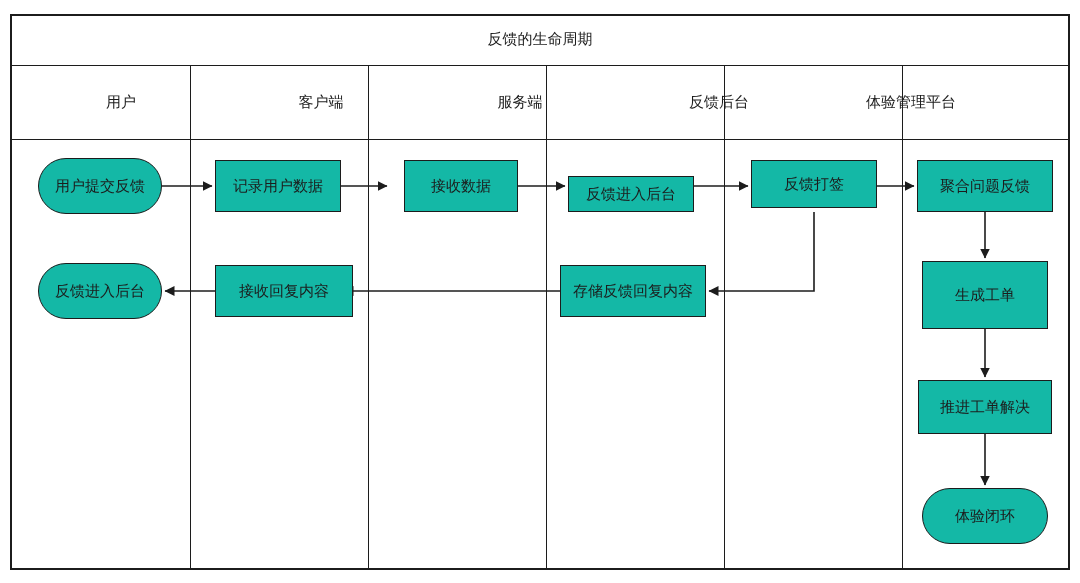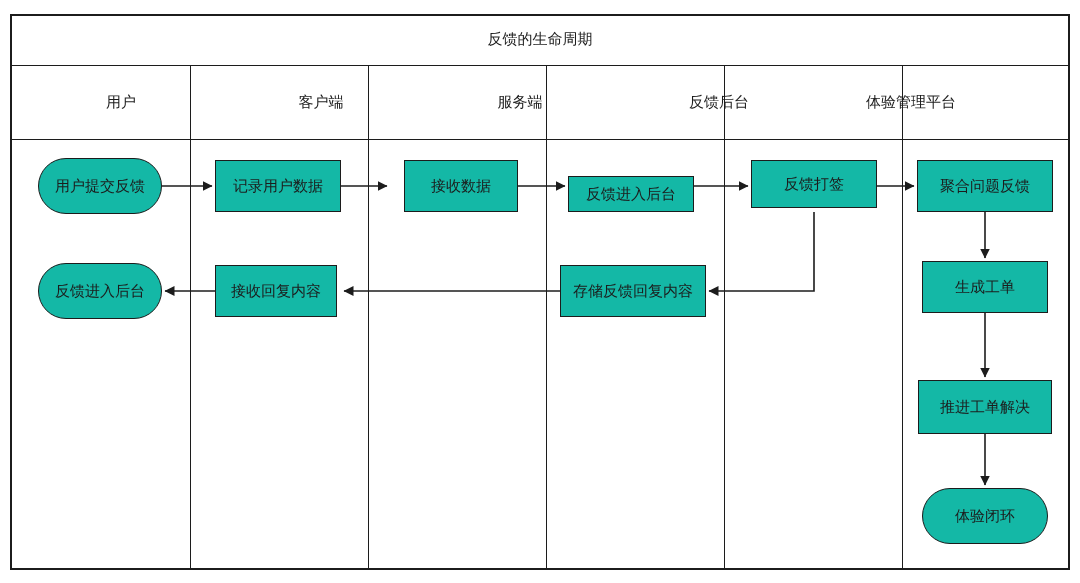--- a/index.html
+++ b/index.html
@@ -96,23 +96,23 @@
   <div class="node" style="left:404px;top:160px;width:114px;height:52px">接收数据</div>
 
   <div class="node" style="left:568px;top:176px;width:126px;height:36px">反馈进入后台</div>
 
   <div class="node" style="left:751px;top:160px;width:126px;height:48px">反馈打签</div>
 
   <div class="node" style="left:917px;top:160px;width:136px;height:52px">聚合问题反馈</div>
 
   <div class="node stadium" style="left:38px;top:263px;width:124px;height:56px">反馈进入后台</div>
 
-  <div class="node" style="left:215px;top:265px;width:122px;height:52px">接收回复内容</div>
+  <div class="node" style="left:215px;top:265px;width:138px;height:52px">接收回复内容</div>
 
   <div class="node" style="left:560px;top:265px;width:146px;height:52px">存储反馈回复内容</div>
 
-  <div class="node" style="left:922px;top:261px;width:126px;height:52px">生成工单</div>
+  <div class="node" style="left:922px;top:261px;width:126px;height:68px">生成工单</div>
 
   <div class="node" style="left:918px;top:380px;width:134px;height:54px">推进工单解决</div>
 
   <div class="node stadium" style="left:922px;top:488px;width:126px;height:56px">体验闭环</div>
 
 </div>
 
 </body></html>

